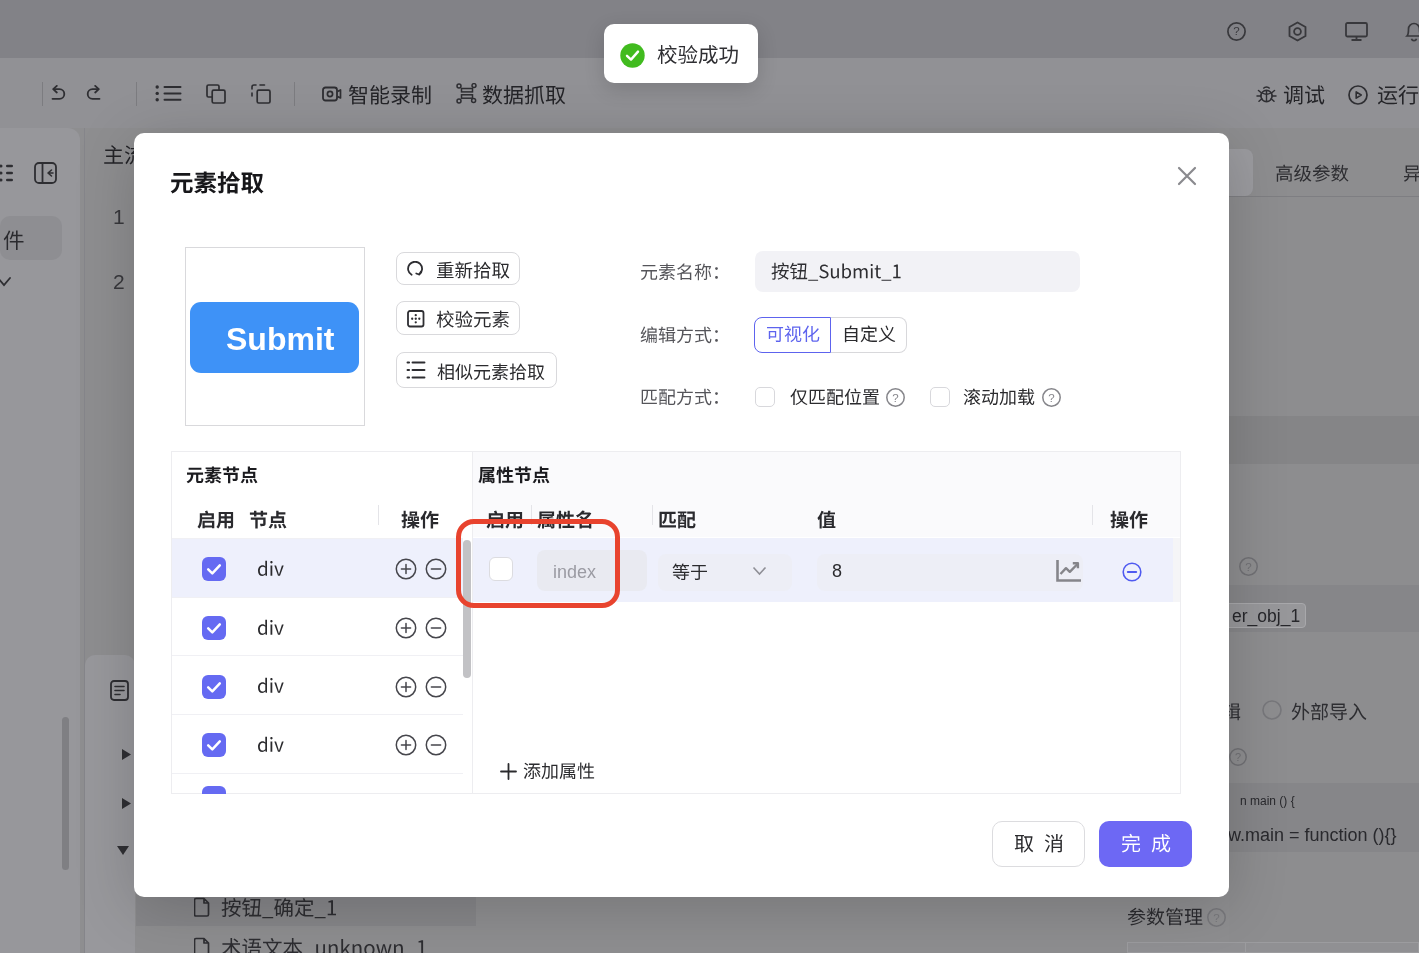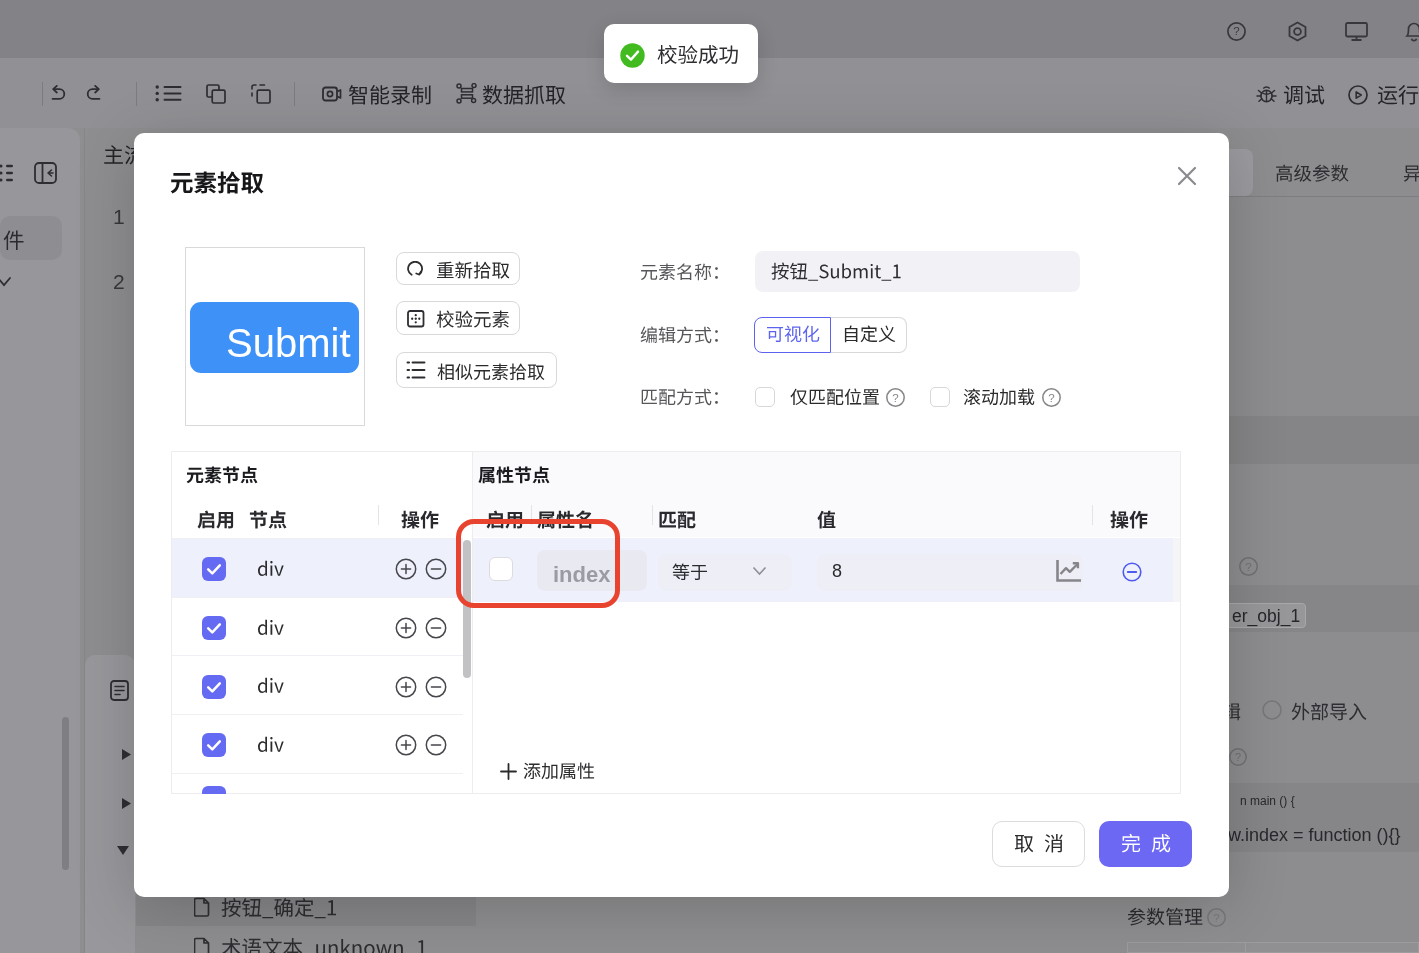--- a/index.html
+++ b/index.html
@@ -174,40 +174,40 @@
     </svg>
 <svg style="position:absolute;left:1291px;top:699.2px" width="76" height="26" viewBox="0 -19.8 76 26">
       <path d="M4.4 -16.0C3.7 -12.6 2.5 -9.5 0.7 -7.5C1.1 -7.3 1.7 -6.9 2.0 -6.6C3.0 -7.9 3.9 -9.7 4.7 -11.7H8.3C8.0 -9.7 7.5 -7.9 6.8 -6.4C6.0 -7.1 4.9 -7.9 4.0 -8.5L3.1 -7.6C4.1 -6.9 5.4 -5.9 6.2 -5.2C4.8 -2.7 3.0 -0.9 0.7 0.2C1.1 0.4 1.7 1.0 1.9 1.4C6.0 -0.9 9.0 -5.3 10.0 -12.8L9.0 -13.1L8.7 -13.1H5.1C5.4 -13.9 5.6 -14.8 5.8 -15.7ZM11.6 -16.0V1.5H13.1V-8.9C14.6 -7.6 16.3 -6.0 17.2 -4.9L18.4 -5.9C17.3 -7.1 15.2 -8.9 13.6 -10.2L13.1 -9.8V-16.0Z M21.7 -11.9C22.2 -10.9 22.7 -9.5 22.9 -8.6L24.2 -9.0C24.0 -9.9 23.5 -11.2 22.9 -12.3ZM30.9 -15.0V1.5H32.2V-13.6H35.2C34.7 -12.1 34.0 -10.1 33.3 -8.5C35.0 -6.8 35.5 -5.4 35.5 -4.2C35.5 -3.6 35.3 -2.9 35.0 -2.7C34.8 -2.6 34.5 -2.5 34.2 -2.5C33.8 -2.5 33.3 -2.5 32.7 -2.6C32.9 -2.2 33.1 -1.6 33.1 -1.2C33.6 -1.2 34.3 -1.2 34.7 -1.2C35.2 -1.3 35.6 -1.4 35.9 -1.6C36.5 -2.1 36.8 -3.0 36.8 -4.1C36.8 -5.4 36.4 -6.9 34.7 -8.7C35.5 -10.4 36.3 -12.6 37.0 -14.4L36.0 -15.0L35.8 -15.0ZM23.7 -15.7C24.0 -15.1 24.3 -14.3 24.5 -13.7H20.5V-12.4H29.5V-13.7H26.0C25.7 -14.4 25.3 -15.3 25.0 -16.0ZM27.2 -12.3C26.9 -11.2 26.4 -9.7 25.8 -8.6H20.0V-7.3H29.9V-8.6H27.2C27.7 -9.6 28.2 -10.9 28.7 -12.0ZM21.1 -5.5V1.4H22.4V0.5H27.6V1.3H29.1V-5.5ZM22.4 -0.8V-4.2H27.6V-0.8Z M42.0 -3.5C43.2 -2.5 44.6 -1.0 45.1 -0.0L46.2 -1.0C45.6 -1.9 44.3 -3.2 43.1 -4.2H50.3V-0.2C50.3 0.1 50.2 0.2 49.8 0.2C49.5 0.2 48.1 0.2 46.7 0.2C46.9 0.5 47.1 1.1 47.2 1.4C49.0 1.4 50.2 1.4 50.9 1.2C51.5 1.0 51.8 0.7 51.8 -0.2V-4.2H55.9V-5.5H51.8V-7.0H50.3V-5.5H39.2V-4.2H42.9ZM40.6 -14.6V-9.7C40.6 -7.9 41.5 -7.5 44.6 -7.5C45.4 -7.5 51.5 -7.5 52.2 -7.5C54.6 -7.5 55.3 -7.9 55.5 -9.9C55.1 -10.0 54.5 -10.1 54.1 -10.3C54.0 -8.9 53.7 -8.7 52.1 -8.7C50.8 -8.7 45.5 -8.7 44.5 -8.7C42.4 -8.7 42.0 -8.9 42.0 -9.7V-10.7H53.7V-15.2H40.6ZM42.0 -13.9H52.3V-12.0H42.0Z M62.6 -14.3C63.9 -13.5 64.8 -12.4 65.7 -11.2C64.4 -5.8 62.1 -2.0 57.8 0.2C58.2 0.5 58.8 1.1 59.1 1.4C62.9 -0.9 65.4 -4.4 66.8 -9.3C68.9 -5.5 70.3 -1.1 74.6 1.3C74.7 0.9 75.1 0.1 75.3 -0.3C69.0 -4.1 69.6 -11.2 63.5 -15.6Z" fill="#2e2e32"></path>
     </svg>
 <svg style="position:absolute;left:1229px;top:748px" width="18" height="18" viewBox="0 0 18 18">
       <circle cx="9" cy="9" r="8.2" fill="none" stroke="#707074" stroke-width="1.5"></circle>
       <text x="9" y="13" font-family="Liberation Sans" font-size="11" fill="#707074" text-anchor="middle">?</text>
     </svg>
 <div style="position:absolute;left:1229px;top:783px;width:190px;height:69px;background:#868689;"></div>
 <div style="position:absolute;left:1240px;top:794px;font-size:12px;font-weight:400;color:#29292d;white-space:pre;">n main () {</div>
-<div style="position:absolute;left:1228px;top:825px;font-size:18px;font-weight:400;color:#29292d;white-space:pre;">w.index = function (){}</div>
+<div style="position:absolute;left:1228px;top:825px;font-size:18px;font-weight:400;color:#29292d;white-space:pre;">w.main = function (){}</div>
 <svg style="position:absolute;left:1127px;top:904.2px" width="76" height="26" viewBox="0 -19.8 76 26">
       <path d="M10.4 -7.6C9.1 -6.7 6.7 -5.9 4.8 -5.4C5.2 -5.1 5.5 -4.7 5.7 -4.4C7.7 -4.9 10.1 -5.9 11.6 -7.0ZM12.1 -5.4C10.4 -4.2 7.2 -3.2 4.5 -2.7C4.8 -2.4 5.2 -1.9 5.4 -1.6C8.2 -2.2 11.4 -3.3 13.3 -4.8ZM14.5 -3.4C12.3 -1.3 8.0 -0.2 3.3 0.3C3.6 0.6 3.9 1.2 4.0 1.6C8.9 0.9 13.4 -0.3 15.8 -2.7ZM3.4 -11.2C3.8 -11.4 4.4 -11.4 7.7 -11.6C7.4 -11.0 7.1 -10.4 6.8 -9.8H1.0V-8.5H5.8C4.5 -6.9 2.8 -5.7 0.7 -4.8C1.1 -4.5 1.6 -4.0 1.8 -3.7C4.1 -4.8 6.1 -6.4 7.6 -8.5H11.5C12.9 -6.6 15.2 -4.8 17.4 -3.8C17.6 -4.1 18.1 -4.7 18.4 -5.0C16.5 -5.7 14.5 -7.0 13.1 -8.5H18.1V-9.8H8.4C8.7 -10.4 9.0 -11.0 9.3 -11.7L14.6 -11.9C15.1 -11.5 15.5 -11.1 15.8 -10.7L17.0 -11.6C16.0 -12.7 13.8 -14.3 12.1 -15.4L11.0 -14.6C11.7 -14.2 12.5 -13.6 13.3 -13.0L5.9 -12.8C7.1 -13.5 8.3 -14.4 9.5 -15.4L8.2 -16.1C6.8 -14.7 4.9 -13.5 4.3 -13.2C3.8 -12.8 3.4 -12.6 3.0 -12.6C3.1 -12.2 3.3 -11.5 3.4 -11.2Z M27.4 -15.6C27.1 -14.9 26.5 -13.7 26.0 -13.1L26.9 -12.6C27.4 -13.2 28.1 -14.2 28.6 -15.1ZM20.7 -15.1C21.2 -14.3 21.7 -13.2 21.9 -12.6L22.9 -13.0C22.8 -13.7 22.2 -14.7 21.7 -15.5ZM26.8 -4.9C26.4 -4.0 25.7 -3.1 25.0 -2.4C24.3 -2.8 23.6 -3.1 22.9 -3.4C23.1 -3.9 23.4 -4.4 23.7 -4.9ZM21.1 -2.9C22.0 -2.5 23.1 -2.1 24.0 -1.6C22.8 -0.7 21.3 -0.1 19.8 0.3C20.0 0.5 20.3 1.0 20.5 1.4C22.2 0.9 23.8 0.2 25.2 -0.9C25.8 -0.6 26.4 -0.2 26.8 0.1L27.7 -0.8C27.3 -1.1 26.8 -1.5 26.1 -1.8C27.1 -2.9 27.9 -4.2 28.4 -5.9L27.6 -6.2L27.4 -6.1H24.3L24.7 -7.1L23.4 -7.4C23.3 -7.0 23.1 -6.6 22.9 -6.1H20.3V-4.9H22.3C21.9 -4.2 21.5 -3.5 21.1 -2.9ZM23.9 -16.0V-12.4H19.9V-11.2H23.4C22.5 -10.0 21.1 -8.8 19.7 -8.3C20.0 -8.0 20.3 -7.5 20.5 -7.2C21.7 -7.8 22.9 -8.9 23.9 -10.0V-7.7H25.2V-10.3C26.1 -9.6 27.3 -8.7 27.8 -8.3L28.6 -9.3C28.1 -9.6 26.4 -10.7 25.5 -11.2H29.1V-12.4H25.2V-16.0ZM31.0 -15.8C30.5 -12.5 29.6 -9.3 28.1 -7.3C28.4 -7.1 29.0 -6.6 29.2 -6.4C29.7 -7.1 30.1 -7.9 30.5 -8.9C30.9 -7.0 31.5 -5.3 32.2 -3.8C31.1 -2.0 29.6 -0.6 27.6 0.4C27.8 0.7 28.2 1.3 28.4 1.6C30.3 0.5 31.8 -0.8 32.9 -2.5C33.8 -0.8 35.0 0.5 36.5 1.3C36.7 1.0 37.1 0.5 37.5 0.2C35.9 -0.6 34.6 -2.0 33.6 -3.8C34.7 -5.7 35.3 -8.1 35.7 -10.9H37.0V-12.3H31.6C31.9 -13.3 32.1 -14.5 32.3 -15.6ZM34.4 -10.9C34.1 -8.8 33.6 -6.9 32.9 -5.2C32.2 -7.0 31.7 -8.9 31.3 -10.9Z M42.0 -8.3V1.5H43.5V0.9H52.6V1.5H54.1V-3.2H43.5V-4.5H53.0V-8.3ZM52.6 -0.2H43.5V-2.1H52.6ZM46.4 -11.8C46.6 -11.5 46.8 -11.0 46.9 -10.6H39.9V-7.5H41.3V-9.5H53.9V-7.5H55.4V-10.6H48.4C48.2 -11.1 47.9 -11.7 47.6 -12.1ZM43.5 -7.2H51.7V-5.6H43.5ZM41.2 -16.0C40.7 -14.4 39.9 -12.8 38.8 -11.7C39.2 -11.5 39.8 -11.2 40.1 -11.0C40.6 -11.6 41.1 -12.5 41.6 -13.4H42.9C43.3 -12.7 43.7 -11.8 43.9 -11.2L45.1 -11.7C45.0 -12.1 44.6 -12.8 44.3 -13.4H47.2V-14.4H42.1C42.3 -14.9 42.4 -15.3 42.6 -15.8ZM49.2 -16.0C48.9 -14.6 48.2 -13.3 47.3 -12.4C47.7 -12.2 48.3 -11.9 48.5 -11.7C48.9 -12.2 49.3 -12.7 49.6 -13.3H51.0C51.5 -12.6 52.1 -11.7 52.3 -11.2L53.5 -11.7C53.3 -12.2 52.9 -12.8 52.5 -13.3H55.9V-14.4H50.1C50.3 -14.8 50.5 -15.3 50.6 -15.8Z M66.0 -10.3H69.0V-7.8H66.0ZM70.2 -10.3H73.1V-7.8H70.2ZM66.0 -13.8H69.0V-11.4H66.0ZM70.2 -13.8H73.1V-11.4H70.2ZM63.0 -0.4V0.9H75.4V-0.4H70.3V-3.0H74.7V-4.3H70.3V-6.6H74.5V-15.1H64.7V-6.6H68.8V-4.3H64.5V-3.0H68.8V-0.4ZM57.7 -1.9 58.0 -0.5C59.7 -1.0 61.9 -1.7 63.9 -2.4L63.7 -3.8L61.6 -3.1V-7.8H63.5V-9.2H61.6V-13.3H63.8V-14.7H57.9V-13.3H60.2V-9.2H58.1V-7.8H60.2V-2.7C59.3 -2.4 58.4 -2.1 57.7 -1.9Z" fill="#2c2c30"></path>
     </svg>
 <svg style="position:absolute;left:1207px;top:908px" width="19" height="19" viewBox="0 0 19 19">
       <circle cx="9.5" cy="9.5" r="8.7" fill="none" stroke="#77777b" stroke-width="1.5"></circle>
       <text x="9.5" y="13.6" font-family="Liberation Sans" font-size="11.5" fill="#77777b" text-anchor="middle">?</text>
     </svg>
 <div style="position:absolute;left:1127px;top:942px;width:292px;height:11px;background:#909093;border:1px solid #9c9c9f;"></div>
 <div style="position:absolute;left:1245px;top:942px;width:1px;height:11px;background:#9c9c9f;"></div>
 <div style="position:absolute;left:134px;top:133px;width:1095px;height:764px;background:#fff;border-radius:10px;box-shadow:0 10px 60px rgba(0,0,0,0.18);"></div>
 <svg style="position:absolute;left:170px;top:166.6px" width="94" height="32" viewBox="0 -24.4 94 32">
       <path d="M3.4 -18.3V-15.6H20.2V-18.3ZM1.2 -11.9V-9.2H6.6C6.3 -5.3 5.6 -2.1 0.7 -0.2C1.4 0.3 2.1 1.3 2.4 2.0C8.1 -0.3 9.2 -4.3 9.6 -9.2H13.2V-2.0C13.2 0.8 13.9 1.7 16.5 1.7C17.1 1.7 18.8 1.7 19.4 1.7C21.8 1.7 22.5 0.5 22.8 -3.8C22.0 -3.9 20.8 -4.4 20.2 -4.9C20.0 -1.5 19.9 -0.9 19.1 -0.9C18.7 -0.9 17.3 -0.9 17.0 -0.9C16.2 -0.9 16.1 -1.1 16.1 -2.0V-9.2H22.3V-11.9Z M38.2 -1.6C40.1 -0.6 42.6 0.9 43.8 1.9L46.0 0.3C44.6 -0.8 42.1 -2.2 40.3 -3.1ZM29.8 -3.0C28.5 -1.8 26.2 -0.8 24.2 -0.1C24.8 0.4 25.8 1.3 26.3 1.9C28.3 1.0 30.8 -0.5 32.4 -2.0ZM27.7 -6.7C28.2 -6.9 29.0 -7.0 32.9 -7.2C31.2 -6.5 29.7 -6.0 29.0 -5.8C27.5 -5.3 26.5 -5.1 25.5 -4.9C25.8 -4.3 26.1 -3.1 26.2 -2.7C27.0 -2.9 28.0 -3.1 34.4 -3.4V-0.8C34.4 -0.6 34.3 -0.5 33.9 -0.5C33.5 -0.4 32.0 -0.5 30.8 -0.5C31.2 0.2 31.7 1.3 31.8 2.1C33.5 2.1 34.8 2.0 35.8 1.7C36.8 1.3 37.1 0.6 37.1 -0.7V-3.6L42.4 -3.9C43.0 -3.3 43.5 -2.9 43.8 -2.5L46.0 -3.9C45.0 -5.0 43.0 -6.6 41.5 -7.6L39.4 -6.4L40.4 -5.6L33.6 -5.3C36.6 -6.3 39.5 -7.5 42.3 -8.9L40.3 -10.6C39.5 -10.1 38.5 -9.6 37.5 -9.1L32.8 -9.0C33.7 -9.3 34.7 -9.8 35.6 -10.2L35.0 -10.7H46.1V-12.9H36.6V-13.7H43.7V-15.8H36.6V-16.7H45.0V-18.7H36.6V-20.0H33.8V-18.7H25.6V-16.7H33.8V-15.8H26.8V-13.7H33.8V-12.9H24.5V-10.7H31.9C30.6 -10.1 29.3 -9.6 28.8 -9.4C28.1 -9.1 27.6 -9.0 27.0 -8.9C27.3 -8.3 27.6 -7.1 27.7 -6.7Z M50.8 -20.0V-15.5H47.9V-12.9H50.8V-8.7C49.6 -8.5 48.6 -8.2 47.7 -8.0L48.4 -5.3L50.8 -5.9V-1.1C50.8 -0.7 50.7 -0.6 50.3 -0.6C50.1 -0.6 49.1 -0.6 48.2 -0.6C48.5 0.1 48.9 1.2 49.0 1.9C50.6 1.9 51.7 1.9 52.5 1.4C53.3 1.0 53.5 0.3 53.5 -1.0V-6.7L56.3 -7.4L56.0 -10.0L53.5 -9.4V-12.9H56.0V-15.5H53.5V-20.0ZM61.5 -20.0C60.3 -16.7 58.0 -13.4 55.0 -11.5C55.6 -11.1 56.5 -10.0 56.9 -9.4C57.5 -9.8 58.1 -10.3 58.6 -10.8V-9.8H66.5V-10.9C67.0 -10.4 67.5 -10.0 68.0 -9.7C68.5 -10.4 69.4 -11.4 70.1 -12.0C67.6 -13.3 65.2 -15.8 63.8 -18.4L64.2 -19.2ZM65.0 -12.4H60.2C61.1 -13.4 61.9 -14.6 62.6 -15.8C63.3 -14.6 64.2 -13.4 65.0 -12.4ZM57.3 -7.9V2.1H60.0V1.0H64.7V2.1H67.6V-7.9ZM60.0 -1.5V-5.4H64.7V-1.5Z M89.8 -14.9C89.4 -12.1 88.7 -9.7 87.8 -7.6C86.9 -9.8 86.2 -12.2 85.8 -14.9ZM82.5 -17.5V-14.9H83.3C83.9 -11.0 84.9 -7.5 86.2 -4.6C85.0 -2.6 83.5 -1.0 81.7 0.0C82.3 0.5 83.1 1.5 83.5 2.1C85.1 1.0 86.5 -0.3 87.7 -2.0C88.8 -0.4 90.1 0.9 91.6 2.0C92.0 1.2 92.9 0.2 93.5 -0.2C91.8 -1.3 90.5 -2.7 89.3 -4.5C91.1 -7.8 92.2 -11.9 92.7 -17.1L91.0 -17.6L90.5 -17.5ZM71.3 -3.5 71.9 -0.8 78.2 -1.9V2.1H80.9V-2.4L82.9 -2.7L82.8 -5.1L80.9 -4.8V-16.5H82.3V-19.0H71.6V-16.5H72.8V-3.7ZM75.6 -16.5H78.2V-14.1H75.6ZM75.6 -11.7H78.2V-9.1H75.6ZM75.6 -6.7H78.2V-4.4L75.6 -4.0Z" fill="#17171a"></path>
     </svg>
 <svg style="position:absolute;left:1177px;top:166px" width="20" height="20" viewBox="0 0 20 20">
       <path d="M2 2 L18 18 M18 2 L2 18" stroke="#8a8a8e" stroke-width="2.2" stroke-linecap="round"></path>
     </svg>
 <div style="position:absolute;left:185px;top:247px;width:180px;height:179px;background:#fff;border:1px solid #d9d9dc;"></div>
 <div style="position:absolute;left:190px;top:302px;width:169px;height:71px;background:#3e92f7;border-radius:11px;"></div>
-<div style="position:absolute;left:0px;top:322px;font-size:40px;font-weight:400;color:#fff;white-space:pre;left:226px;top:321px;">Submit</div>
+<div style="position:absolute;left:0px;top:322px;font-size:32px;font-weight:700;color:#fff;white-space:pre;left:226px;top:321px;">Submit</div>
 <div style="position:absolute;left:396px;top:252px;width:124px;height:33px;background:#fff;border:1px solid #d9d9dc;border-radius:8px;"></div>
 <div style="position:absolute;left:396px;top:301px;width:124px;height:34px;background:#fff;border:1px solid #d9d9dc;border-radius:8px;"></div>
 <div style="position:absolute;left:396px;top:352px;width:161px;height:36px;background:#fff;border:1px solid #d9d9dc;border-radius:8px;"></div>
 <svg style="position:absolute;left:407px;top:261px" width="17" height="16" viewBox="0 0 17 16">
       <path d="M4.6 13.8 A7 7 0 1 1 12.2 13.4" fill="none" stroke="#2e2e32" stroke-width="1.8" stroke-linecap="round"></path>
       <path d="M13.8 10.6 L12.1 13.6 L9.2 12.4" fill="none" stroke="#2e2e32" stroke-width="1.6" stroke-linecap="round" stroke-linejoin="round"></path>
     </svg>
 <svg style="position:absolute;left:436px;top:257.8px" width="74" height="25" viewBox="0 -19.2 74 25">
       <path d="M2.9 -10.0V-4.2H8.5V-3.0H2.3V-1.8H8.5V-0.2H1.0V0.9H17.6V-0.2H9.9V-1.8H16.4V-3.0H9.9V-4.2H15.7V-10.0H9.9V-11.1H17.5V-12.3H9.9V-13.7C12.0 -13.9 14.1 -14.1 15.7 -14.4L14.9 -15.4C12.0 -14.9 6.8 -14.6 2.5 -14.4C2.6 -14.2 2.7 -13.7 2.8 -13.4C4.6 -13.4 6.5 -13.5 8.5 -13.6V-12.3H1.1V-11.1H8.5V-10.0ZM4.3 -6.7H8.5V-5.3H4.3ZM9.9 -6.7H14.3V-5.3H9.9ZM4.3 -9.0H8.5V-7.6H4.3ZM9.9 -9.0H14.3V-7.6H9.9Z M25.2 -3.9C25.7 -3.0 26.4 -1.8 26.7 -0.9L27.7 -1.5C27.4 -2.3 26.7 -3.5 26.1 -4.4ZM21.0 -4.3C20.6 -3.2 20.0 -2.1 19.3 -1.3C19.5 -1.1 20.0 -0.7 20.2 -0.6C21.0 -1.4 21.7 -2.8 22.1 -4.1ZM28.7 -13.8V-7.4C28.7 -4.9 28.6 -1.8 27.0 0.5C27.3 0.6 27.9 1.1 28.1 1.3C29.8 -1.1 30.0 -4.7 30.0 -7.4V-8.0H32.8V1.4H34.2V-8.0H36.2V-9.3H30.0V-12.8C32.0 -13.1 34.1 -13.6 35.6 -14.2L34.5 -15.2C33.2 -14.7 30.8 -14.1 28.7 -13.8ZM22.5 -15.3C22.8 -14.8 23.1 -14.2 23.3 -13.6H19.6V-12.4H27.8V-13.6H24.7C24.5 -14.2 24.1 -15.0 23.7 -15.6ZM25.5 -12.3C25.3 -11.5 24.8 -10.2 24.5 -9.4H19.4V-8.2H23.1V-6.3H19.4V-5.1H23.1V-0.3C23.1 -0.1 23.1 -0.1 22.9 -0.1C22.7 -0.1 22.1 -0.1 21.5 -0.1C21.7 0.2 21.9 0.8 21.9 1.1C22.8 1.1 23.4 1.1 23.9 0.9C24.3 0.7 24.4 0.3 24.4 -0.3V-5.1H27.9V-6.3H24.4V-8.2H28.1V-9.4H25.7C26.1 -10.2 26.4 -11.2 26.8 -12.1ZM20.8 -12.0C21.2 -11.2 21.5 -10.1 21.6 -9.4L22.8 -9.7C22.7 -10.4 22.3 -11.5 22.0 -12.3Z M40.4 -15.5V-11.8H38.0V-10.5H40.4V-6.4L37.7 -5.8L38.1 -4.4L40.4 -5.1V-0.3C40.4 -0.0 40.3 0.1 40.1 0.1C39.8 0.1 39.1 0.1 38.3 0.1C38.4 0.4 38.6 1.0 38.7 1.3C39.9 1.3 40.6 1.3 41.1 1.1C41.6 0.9 41.8 0.5 41.8 -0.3V-5.5L44.1 -6.2L44.0 -7.5L41.8 -6.8V-10.5H43.9V-11.8H41.8V-15.5ZM48.7 -15.5C47.7 -12.9 45.8 -10.4 43.3 -8.7C43.7 -8.5 44.1 -8.0 44.4 -7.7C45.0 -8.1 45.5 -8.6 46.0 -9.1V-8.2H52.1V-9.3C52.7 -8.8 53.2 -8.3 53.8 -7.9C54.0 -8.3 54.5 -8.8 54.8 -9.1C52.9 -10.2 50.9 -12.4 49.8 -14.6L50.0 -15.1ZM52.0 -9.5H46.4C47.5 -10.6 48.4 -11.9 49.2 -13.3C49.9 -11.9 50.9 -10.6 52.0 -9.5ZM45.1 -6.1V1.5H46.5V0.5H51.5V1.5H52.9V-6.1ZM46.5 -0.7V-4.8H51.5V-0.7Z M71.2 -12.1C70.8 -9.4 70.0 -7.0 69.0 -5.0C68.1 -7.1 67.4 -9.5 67.0 -12.1ZM64.9 -13.5V-12.1H65.8C66.3 -8.9 67.1 -6.0 68.2 -3.6C67.1 -1.8 65.8 -0.5 64.4 0.4C64.7 0.7 65.1 1.1 65.3 1.5C66.6 0.5 67.9 -0.7 68.9 -2.3C69.9 -0.8 71.0 0.4 72.4 1.4C72.6 1.0 73.1 0.5 73.4 0.3C71.9 -0.6 70.7 -1.9 69.7 -3.6C71.2 -6.1 72.2 -9.3 72.7 -13.3L71.8 -13.5L71.6 -13.5ZM56.2 -2.4 56.5 -1.1 62.1 -2.0V1.4H63.4V-2.3L65.1 -2.6L65.0 -3.8L63.4 -3.5V-13.4H64.8V-14.7H56.4V-13.4H57.6V-2.6ZM59.0 -13.4H62.1V-10.8H59.0ZM59.0 -9.6H62.1V-6.9H59.0ZM59.0 -5.7H62.1V-3.3L59.0 -2.8Z" fill="#2b2b2e"></path>
     </svg>
@@ -367,21 +367,21 @@
       <path d="M11.1 -16.1C11.1 -15.6 11.0 -15.0 11.0 -14.4H6.4V-12.5H10.7L10.5 -11.2H7.2V-0.6H5.5V1.3H18.4V-0.6H16.9V-11.2H12.5L12.9 -12.5H18.0V-14.4H13.2L13.5 -16.0ZM9.2 -0.6V-1.7H14.8V-0.6ZM9.2 -6.9H14.8V-5.8H9.2ZM9.2 -8.4V-9.5H14.8V-8.4ZM9.2 -4.3H14.8V-3.2H9.2ZM4.5 -16.1C3.6 -13.4 2.0 -10.7 0.4 -8.9C0.8 -8.4 1.4 -7.1 1.6 -6.6C1.9 -7.0 2.3 -7.4 2.6 -7.9V1.7H4.7V-11.2C5.5 -12.6 6.1 -14.0 6.6 -15.4Z" fill="#2a2a2e"></path>
     </svg>
 <div style="position:absolute;left:1092px;top:505px;width:1px;height:20px;background:#e4e4e8;"></div>
 <svg style="position:absolute;left:1110px;top:507.2px" width="38" height="26" viewBox="0 -19.8 38 26">
       <path d="M10.6 -13.9H14.0V-12.6H10.6ZM8.6 -15.4V-11.0H16.1V-15.4ZM8.6 -8.8H10.2V-7.4H8.6ZM14.4 -8.8H16.1V-7.4H14.4ZM2.6 -16.1V-12.5H0.7V-10.4H2.6V-7.0L0.5 -6.4L1.0 -4.2L2.6 -4.8V-0.8C2.6 -0.6 2.5 -0.5 2.3 -0.5C2.1 -0.5 1.6 -0.5 1.1 -0.5C1.3 0.0 1.6 0.9 1.7 1.5C2.7 1.5 3.5 1.4 4.0 1.1C4.5 0.7 4.7 0.2 4.7 -0.8V-5.5L6.4 -6.1L6.1 -8.1L4.7 -7.7V-10.4H6.3V-12.5H4.7V-16.1ZM6.6 -4.7V-2.9H10.2C8.9 -1.7 7.1 -0.8 5.2 -0.3C5.7 0.1 6.3 0.9 6.6 1.4C8.3 0.9 10.0 -0.1 11.2 -1.3V1.7H13.4V-1.4C14.5 -0.2 15.8 0.7 17.2 1.3C17.5 0.7 18.1 -0.1 18.6 -0.5C17.1 -0.9 15.5 -1.8 14.4 -2.9H18.2V-4.7H13.4V-5.8H17.9V-10.4H12.7V-5.9H12.0V-10.4H6.9V-5.8H11.2V-4.7Z M28.8 -16.0C27.9 -13.2 26.4 -10.5 24.7 -8.8C25.2 -8.4 26.1 -7.6 26.5 -7.2C27.4 -8.2 28.2 -9.4 29.0 -10.9H29.7V1.7H32.1V-2.5H37.2V-4.7H32.1V-6.8H37.0V-8.9H32.1V-10.9H37.5V-13.0H30.1C30.4 -13.8 30.7 -14.6 31.0 -15.4ZM23.8 -16.1C22.8 -13.4 21.1 -10.6 19.4 -8.9C19.8 -8.4 20.5 -7.0 20.7 -6.5C21.1 -6.9 21.5 -7.4 21.9 -7.9V1.7H24.1V-11.4C24.9 -12.7 25.5 -14.0 26.0 -15.4Z" fill="#2a2a2e"></path>
     </svg>
 <div style="position:absolute;left:473px;top:538px;width:700px;height:64px;background:#eef0fc;"></div>
 <div style="position:absolute;left:1173px;top:538px;width:7px;height:64px;background:#f5f5f7;"></div>
 <div style="position:absolute;left:489px;top:557px;width:24px;height:24px;background:#fff;border:1.5px solid #dcdce0;border-radius:6px;"></div>
 <div style="position:absolute;left:537px;top:550px;width:110px;height:41px;background:#e9eaf1;border-radius:8px;"></div>
-<div style="position:absolute;left:553px;top:562px;font-size:22px;font-weight:700;color:#9b9ba3;white-space:pre;">index</div>
+<div style="position:absolute;left:553px;top:562px;font-size:18px;font-weight:400;color:#9b9ba3;white-space:pre;">index</div>
 <div style="position:absolute;left:658px;top:554px;width:134px;height:37px;background:#edeef6;border-radius:8px;"></div>
 <svg style="position:absolute;left:672px;top:560.3px" width="36" height="24" viewBox="0 -18.7 36 24">
       <path d="M10.4 -15.2C9.9 -13.7 8.9 -12.2 7.8 -11.3L8.3 -11.0V-9.8H2.6V-8.6H8.3V-7.0H0.9V-5.8H12.0V-4.2H1.4V-3.0H12.0V-0.2C12.0 0.1 11.9 0.1 11.6 0.2C11.2 0.2 10.2 0.2 8.9 0.1C9.1 0.5 9.4 1.0 9.4 1.4C10.9 1.4 11.9 1.4 12.5 1.2C13.2 1.0 13.3 0.6 13.3 -0.2V-3.0H16.7V-4.2H13.3V-5.8H17.2V-7.0H9.7V-8.6H15.5V-9.8H9.7V-11.0H9.4C9.8 -11.4 10.2 -11.9 10.5 -12.5H11.7C12.3 -11.8 12.8 -10.9 13.0 -10.3L14.2 -10.8C14.0 -11.3 13.6 -11.9 13.2 -12.5H17.0V-13.6H11.1C11.4 -14.0 11.5 -14.5 11.7 -14.9ZM4.0 -2.3C5.2 -1.5 6.5 -0.3 7.1 0.5L8.1 -0.3C7.5 -1.2 6.2 -2.3 5.0 -3.0ZM3.3 -15.2C2.7 -13.6 1.7 -12.0 0.6 -11.0C0.9 -10.8 1.5 -10.4 1.7 -10.2C2.3 -10.8 2.9 -11.6 3.4 -12.5H4.2C4.5 -11.8 4.8 -10.9 4.9 -10.4L6.1 -10.9C6.0 -11.3 5.8 -11.9 5.5 -12.5H8.8V-13.6H4.1C4.3 -14.0 4.5 -14.4 4.6 -14.9Z M20.2 -13.8V-12.5H26.5V-7.9H19.0V-6.6H26.5V-0.5C26.5 -0.2 26.3 -0.1 25.9 -0.1C25.5 -0.0 24.1 -0.0 22.7 -0.1C22.9 0.3 23.1 1.0 23.2 1.3C25.1 1.3 26.3 1.3 26.9 1.1C27.6 0.9 27.9 0.4 27.9 -0.5V-6.6H35.0V-7.9H27.9V-12.5H33.8V-13.8Z" fill="#2b2b2e"></path>
     </svg>
 <svg style="position:absolute;left:752px;top:566px" width="15" height="11" viewBox="0 0 15 11">
       <path d="M1.5 1.5 L7.5 8 L13.5 1.5" fill="none" stroke="#8f8f96" stroke-width="1.6"></path>
     </svg>
 <div style="position:absolute;left:817px;top:554px;width:266px;height:37px;background:#edeef6;border-radius:8px;"></div>
 <div style="position:absolute;left:832px;top:561px;font-size:18px;font-weight:400;color:#2b2b2e;white-space:pre;">8</div>
 <svg style="position:absolute;left:1056px;top:559px" width="26" height="24" viewBox="0 0 26 24">

